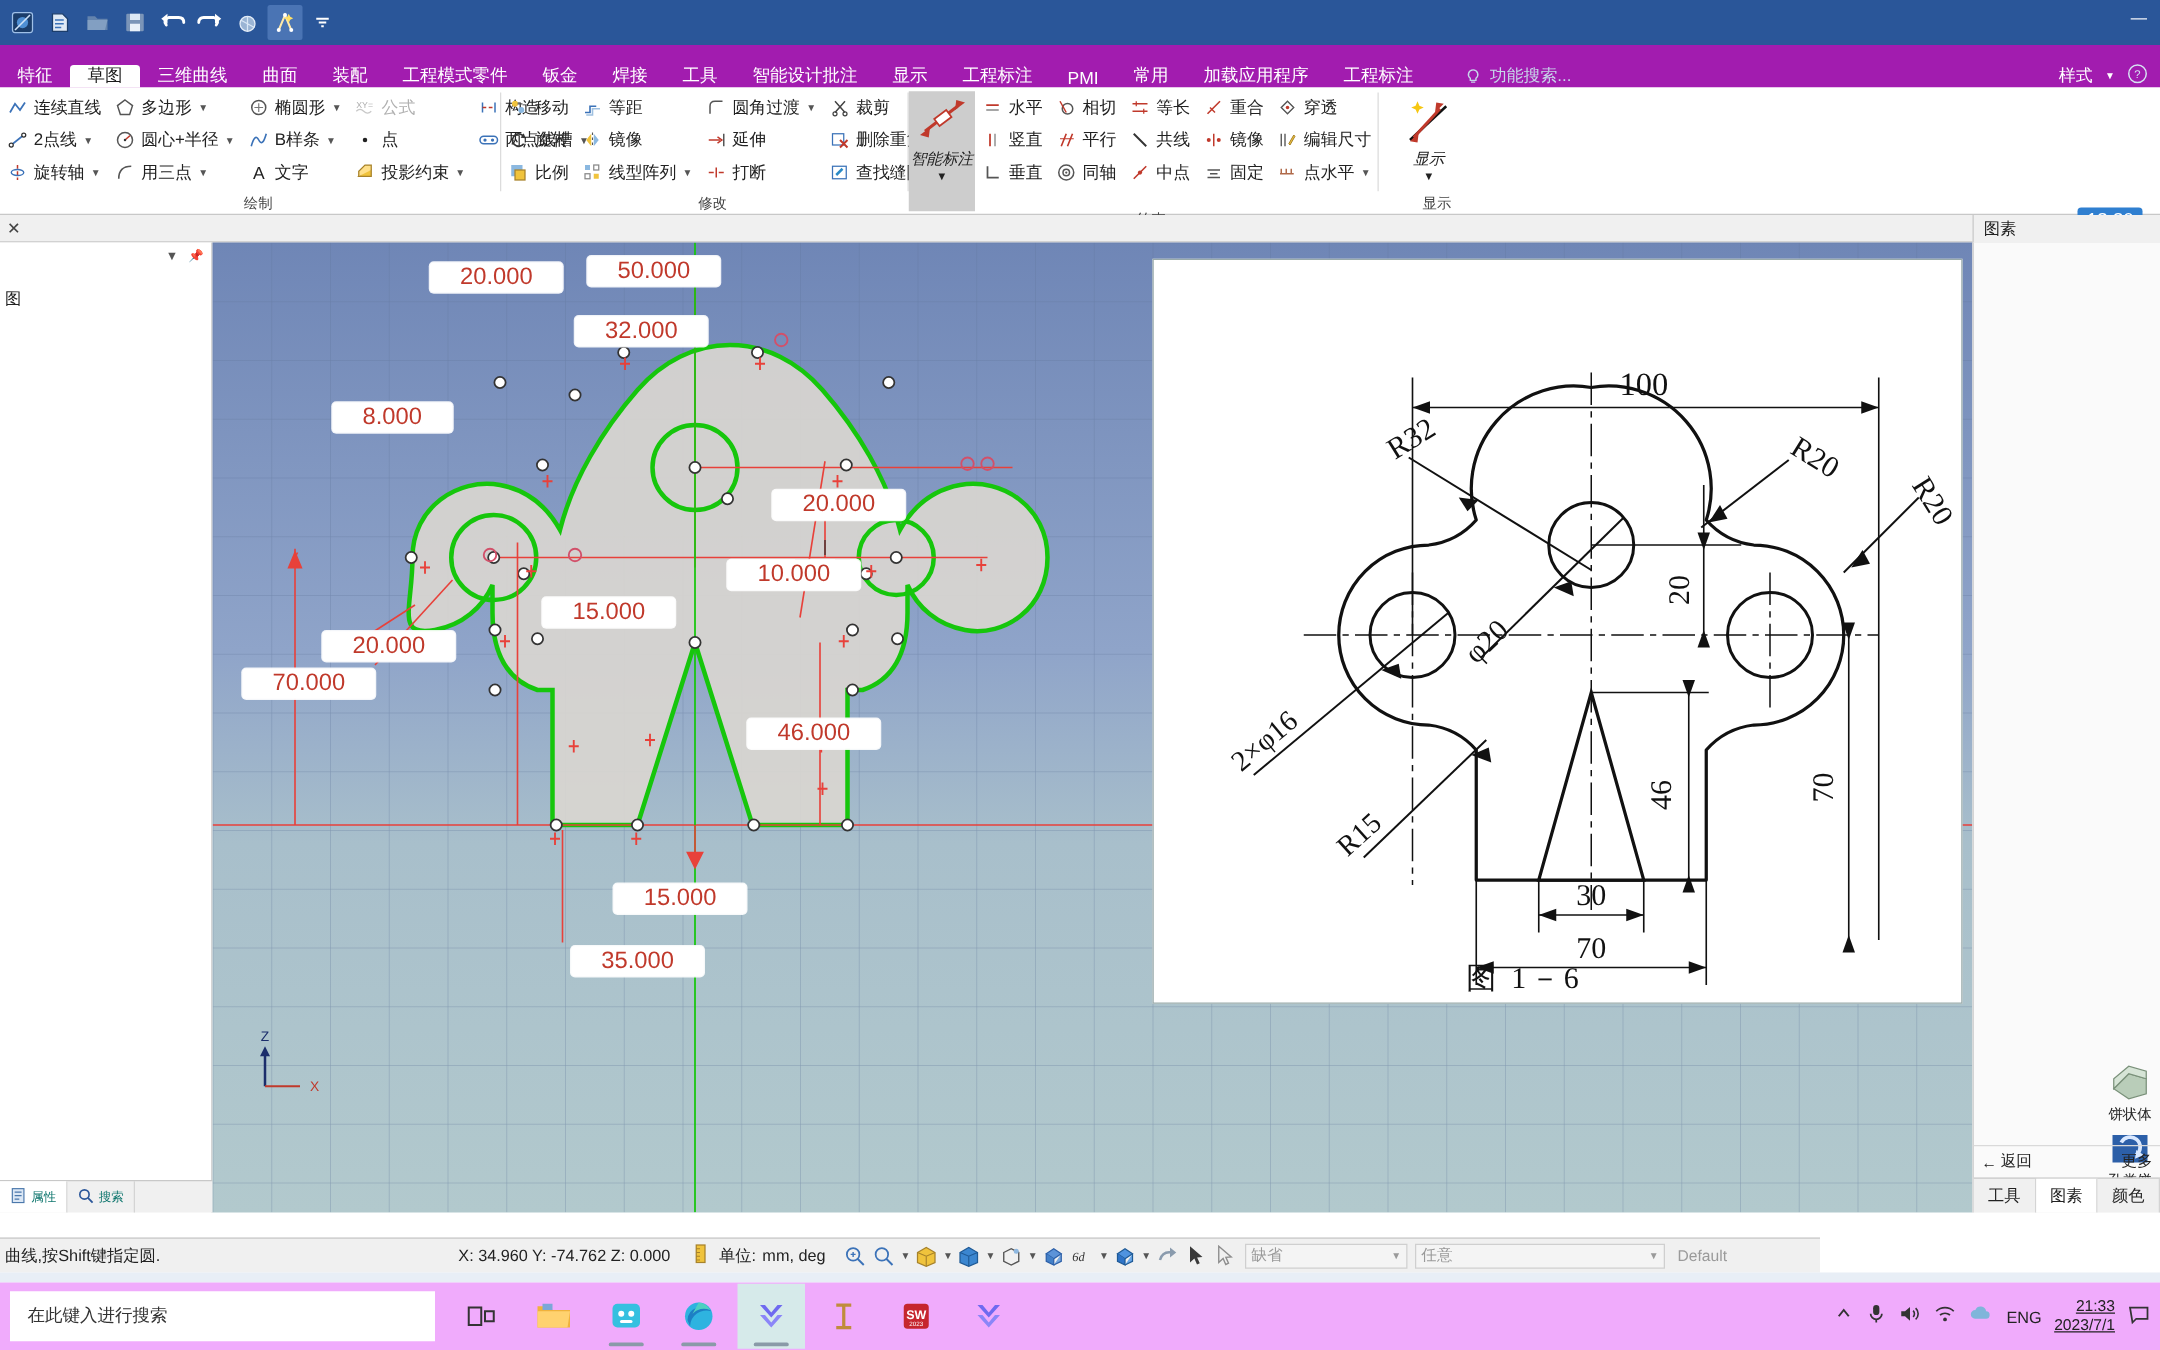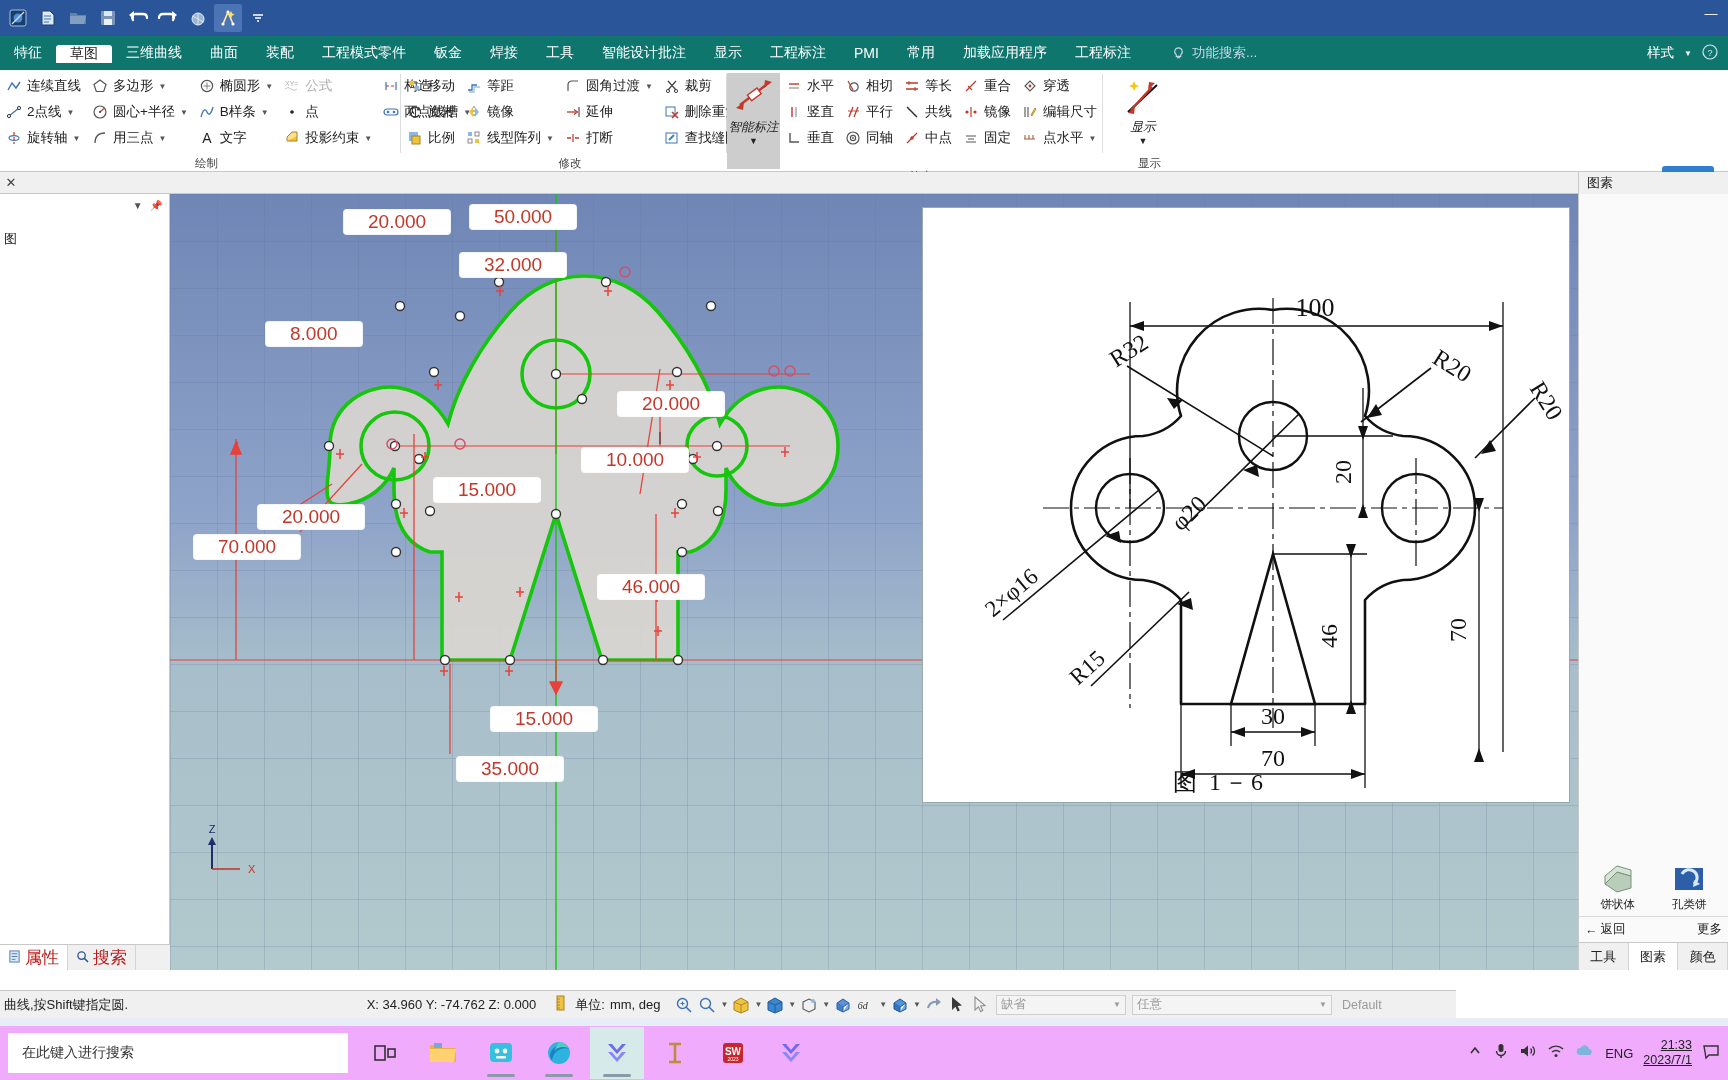--- a/index.html
+++ b/index.html
@@ -34,22 +34,22 @@
     display: flex; align-items: flex-start;
   }
   .win-ctrl div {
     width: 34px; height: 26px; color: #fff; font-size: 13px;
     display: flex; align-items: center; justify-content: center;
   }
 
   
   .menubar {
     position: absolute; top: 36px; left: 0; width: 1728px; height: 34px;
-    background: #0f766e;
-    display: flex; align-items: center;
+    background: #a21caf;
+    display: flex; align-items: flex-end;
   }
   .tab {
     display: flex; align-items: center; padding: 0 14px;
     color: #ffffff; font-size: 14px; white-space: nowrap;
   }
   .tab.selected {
     background: #ffffff; color: #1b1b1b;
     border-top-left-radius: 3px; border-top-right-radius: 3px;
     margin-top: 2px;
   }
@@ -119,21 +119,21 @@
     gap: 8px; padding-right: 6px; font-size: 10px; color: #555;
   }
   .lp-tree { padding: 14px 4px; font-size: 13px; color: #222; }
   .lp-tabs {
     position: absolute; left: 0; bottom: 0; width: 170px; height: 26px;
     display: flex; align-items: stretch; background: #f0f0f0;
     border-top: 1px solid #c8c8c8;
   }
   .lp-tab {
     display: flex; align-items: center; gap: 4px; padding: 0 8px;
-    font-size: 17px; color: #b91c1c; border-right: 1px solid #d4d4d4;
+    font-size: 10px; color: #0f766e; border-right: 1px solid #d4d4d4;
   }
   .lp-tab.sel { background: #ffffff; }
 
   
   .viewport {
     position: absolute; top: 194px; left: 170px; right: 150px; bottom: 110px;
     overflow: hidden;
     background: linear-gradient(to bottom, #6f86b6 0%, #8fa4c9 42%, #a8bfcb 62%, #b2c9cd 100%);
   }
   .viewport svg { position: absolute; top: 0; left: 0; }
@@ -152,21 +152,21 @@
   }
   .drawpop svg { display: block; }
 
   
   .rightpanel {
     position: absolute; top: 194px; right: 0; width: 150px; bottom: 110px;
     background: #fafafa; border-left: 1px solid #c8c8c8;
   }
   .rp-gallery {
     position: absolute; left: 0; right: 0; bottom: 56px; height: 66px;
-    display: flex; align-items: flex-end; gap: 2px; padding: 0 4px 2px 4px;
+    display: flex; align-items: flex-end; gap: 2px; padding: 0 4px 2px 4px; flex-direction: column;
   }
   .rp-item {
     flex: 1; display: flex; flex-direction: column; align-items: center;
     font-size: 11.5px; color: #222;
   }
   .rp-item .thumb { width: 40px; height: 36px; display:flex; align-items:center; justify-content:center; }
   .rp-navrow {
     position: absolute; left: 0; right: 0; bottom: 28px; height: 26px;
     display: flex; align-items: center; border-top: 1px solid #d9d9d9;
     font-size: 12.5px; color: #222;

